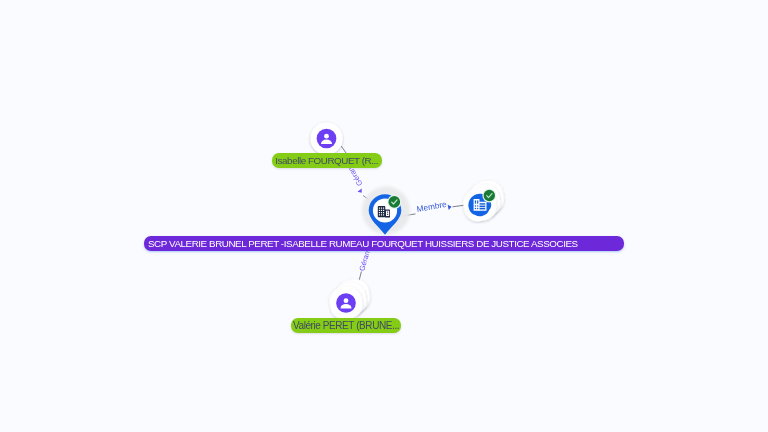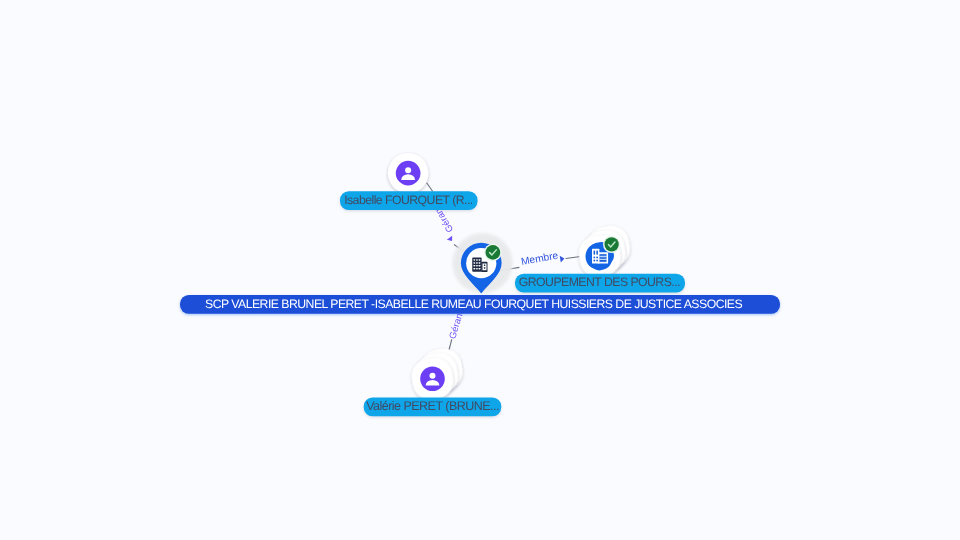--- a/index.html
+++ b/index.html
@@ -1,25 +1,25 @@
 <!DOCTYPE html>
 <html><head>
 <meta charset="utf-8">
 <style>
   html,body{margin:0;padding:0;}
   body{width:768px;height:432px;background:#fafbfe;overflow:hidden;
        font-family:"Liberation Sans",sans-serif;}
   #stage{position:relative;width:768px;height:432px;background:#fafbfe;overflow:hidden;}
   .layer{position:absolute;left:0;top:0;width:768px;height:432px;}
-  .lbl{position:absolute;background:#0ea5e9;border-radius:7px;color:#414a63;
+  .lbl{position:absolute;background:#84cc16;border-radius:7px;color:#414a63;
        font-size:10.5px;white-space:nowrap;text-align:center;
        box-shadow:0 1px 2.2px rgba(40,50,90,.15);
        box-sizing:border-box;overflow:hidden;}
-  .lbl.sel{background:#1d4ed8;color:#fff;box-shadow:0 1px 2.2px rgba(21,103,240,.35);
-           text-align:left;padding-left:20px;}
+  .lbl.sel{background:#6d28d9;color:#fff;box-shadow:0 1px 2.2px rgba(21,103,240,.35);
+           text-align:left;padding-left:4px;}
   .edgelbl{position:absolute;font-size:9px;white-space:nowrap;
            transform-origin:0 50%;}
 </style>
 </head>
 <body>
 
 <div id="stage">
   <svg class="layer" id="gsvg" viewBox="0 0 768 432" width="768" height="432">
       <defs>
         <filter id="ns" x="-60%" y="-60%" width="220%" height="220%">
@@ -122,16 +122,15 @@
 
   <div class="layer" id="edge-labels">
     <div class="edgelbl" id="el0" style="left: 361px; top: 178.5px; color: rgb(108, 79, 245); font-size: 7.5px; line-height: 12px; transform: rotate(239deg);">Gérant</div>
     <div class="edgelbl" id="el1" style="left: 417.3px; top: 203.5px; color: rgb(51, 85, 221); font-size: 8.2px; line-height: 12px; transform: rotate(-10deg);">Membre</div>
     <div class="edgelbl" id="el2" style="left: 361.5px; top: 265px; color: rgb(108, 79, 245); font-size: 7.5px; line-height: 12px; transform: rotate(-73deg);">Gérant</div>
   </div>
 
   <div class="layer" id="labels">
     <div class="lbl" id="nl0" style="left: 271.5px; top: 153px; width: 110.5px; height: 15px; line-height: 15px; font-size: 9.8px; letter-spacing: -0.42px;">Isabelle FOURQUET (R...</div>
     <div class="lbl sel" id="nl1" style="left: 144px; top: 236px; width: 480px; height: 15px; line-height: 15px; font-size: 9.8px; letter-spacing: -0.42px;">SCP VALERIE BRUNEL PERET -ISABELLE RUMEAU FOURQUET HUISSIERS DE JUSTICE ASSOCIES</div>
-    <div class="lbl" id="nl2" style="left: 411.5px; top: 218.5px; width: 136px; height: 15px; line-height: 15px; font-size: 9.8px; letter-spacing: -0.42px;">GROUPEMENT DES POURS...</div>
     <div class="lbl" id="nl3" style="left: 291.3px; top: 318px; width: 109.5px; height: 15px; line-height: 15px; font-size: 10px; letter-spacing: -0.42px;">Valérie PERET (BRUNE...</div>
   </div>
 </div>
 
 </body></html>

